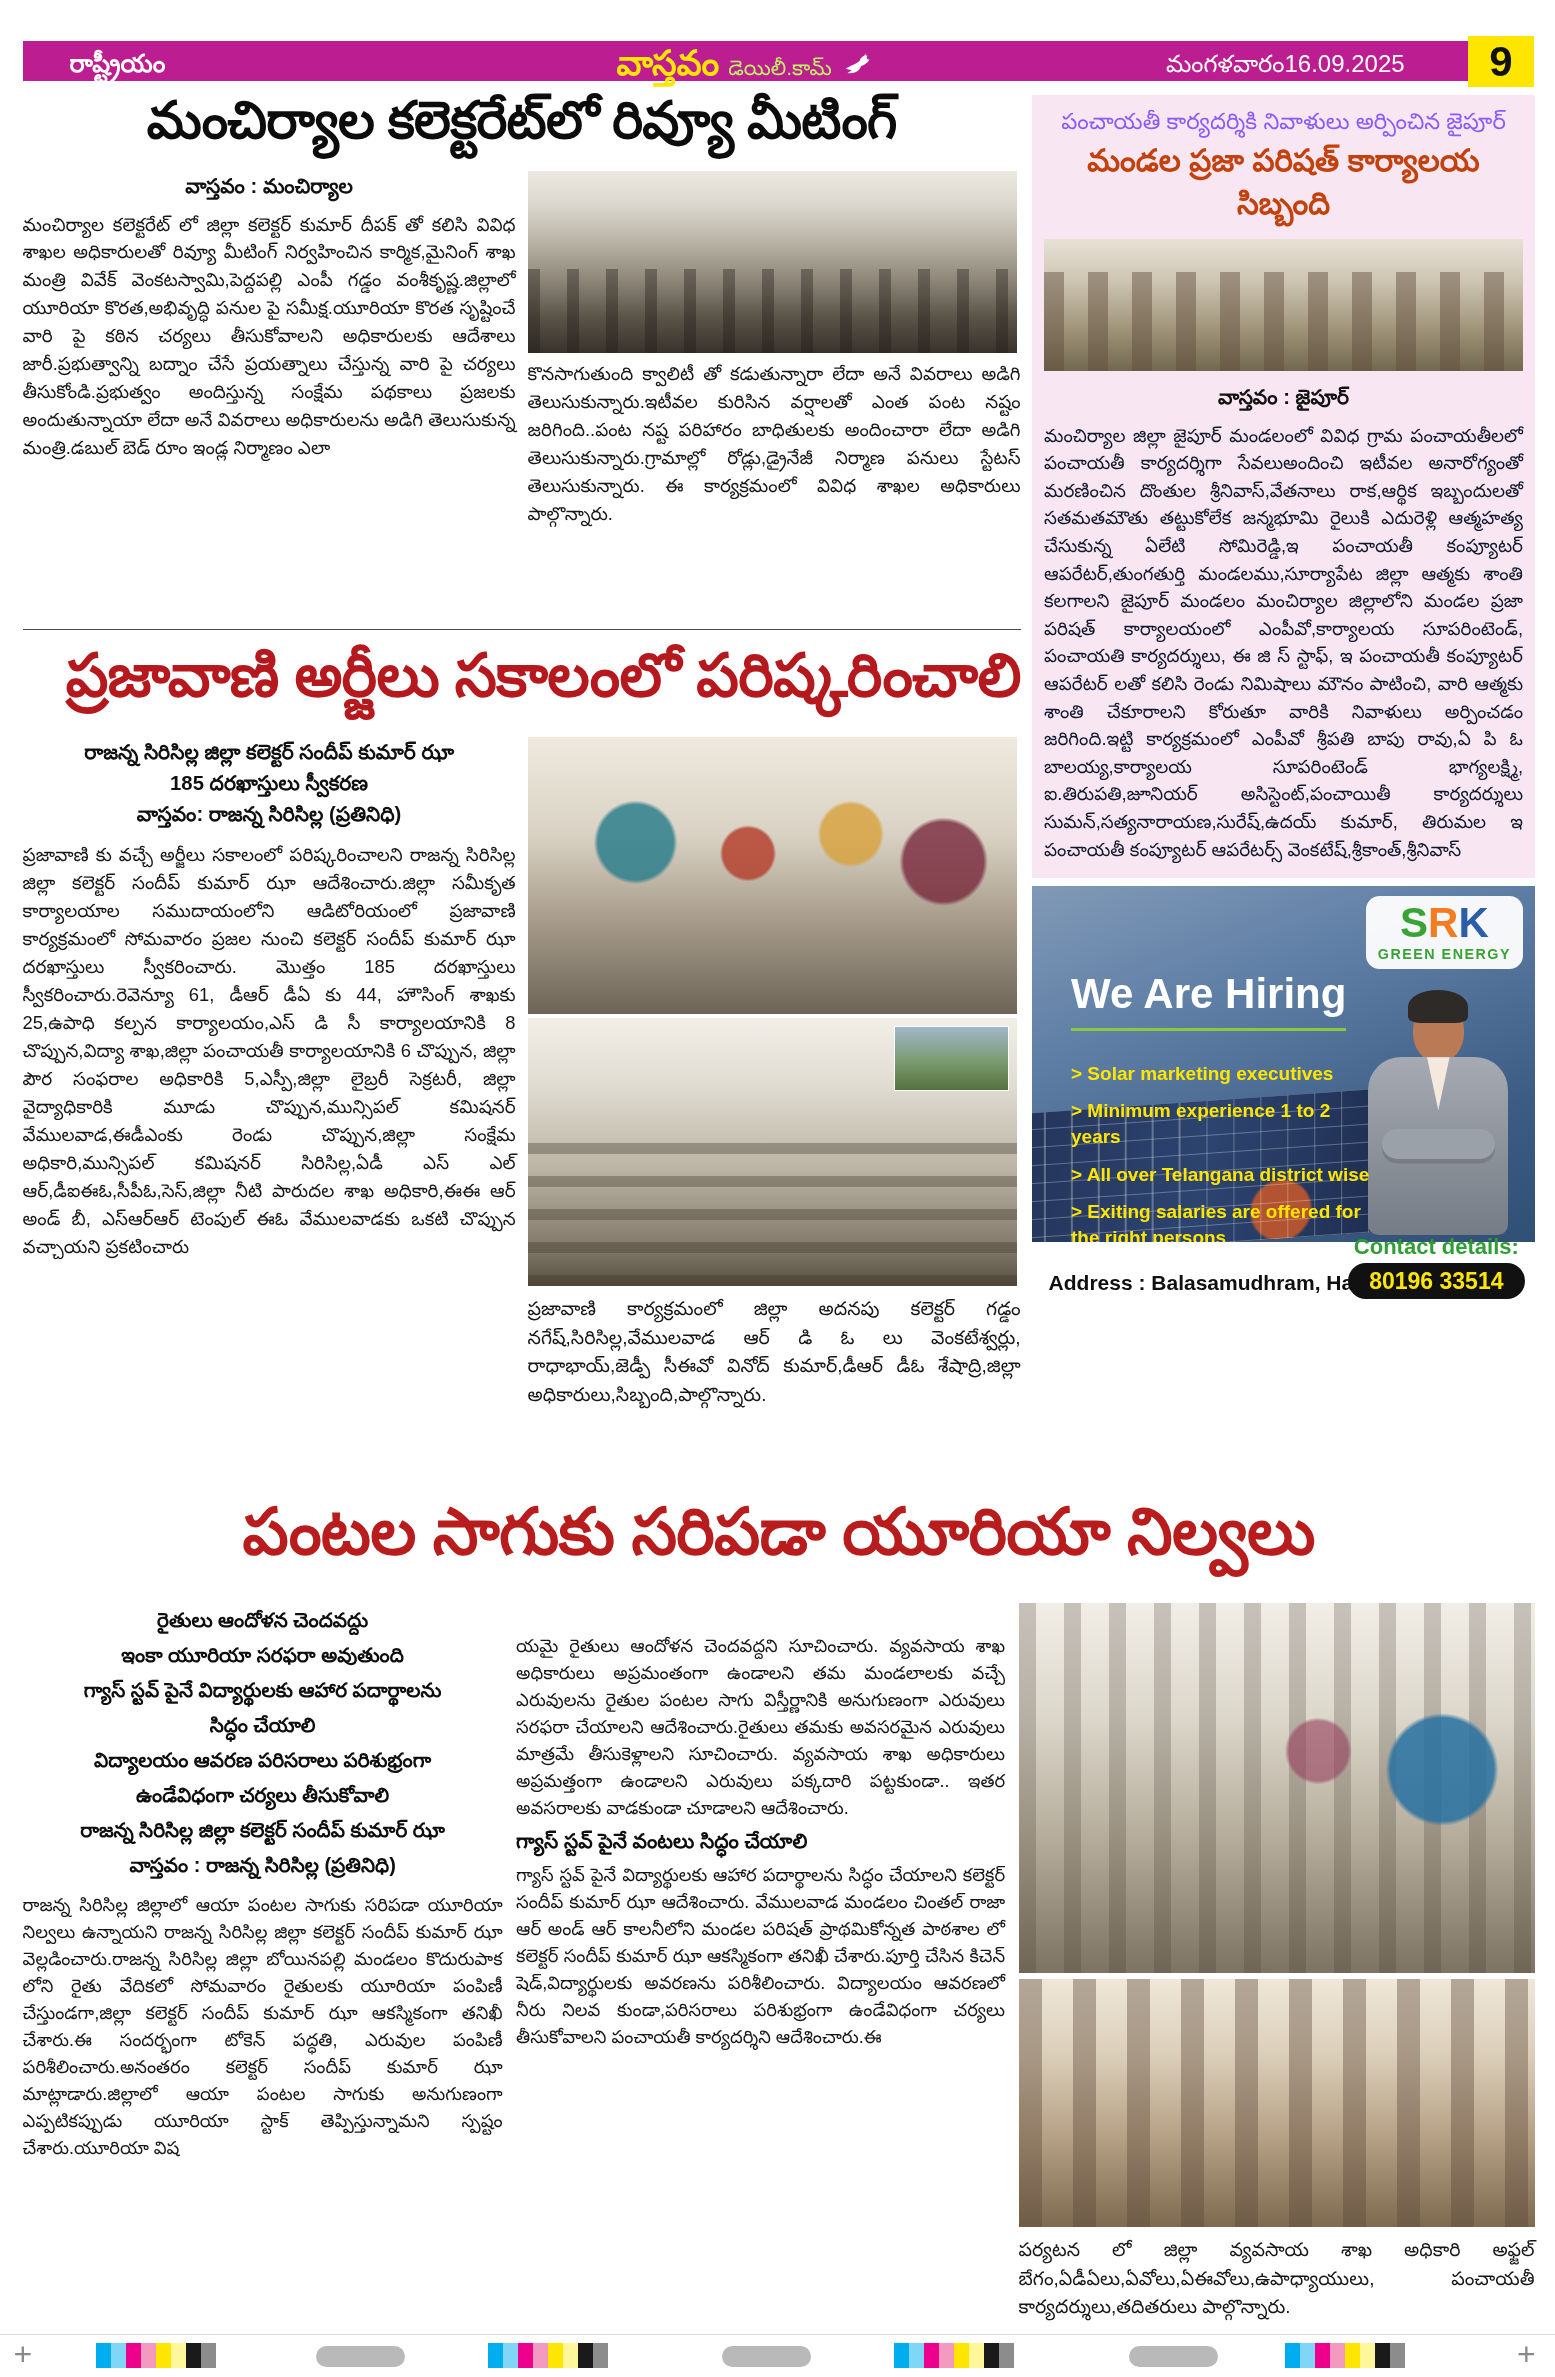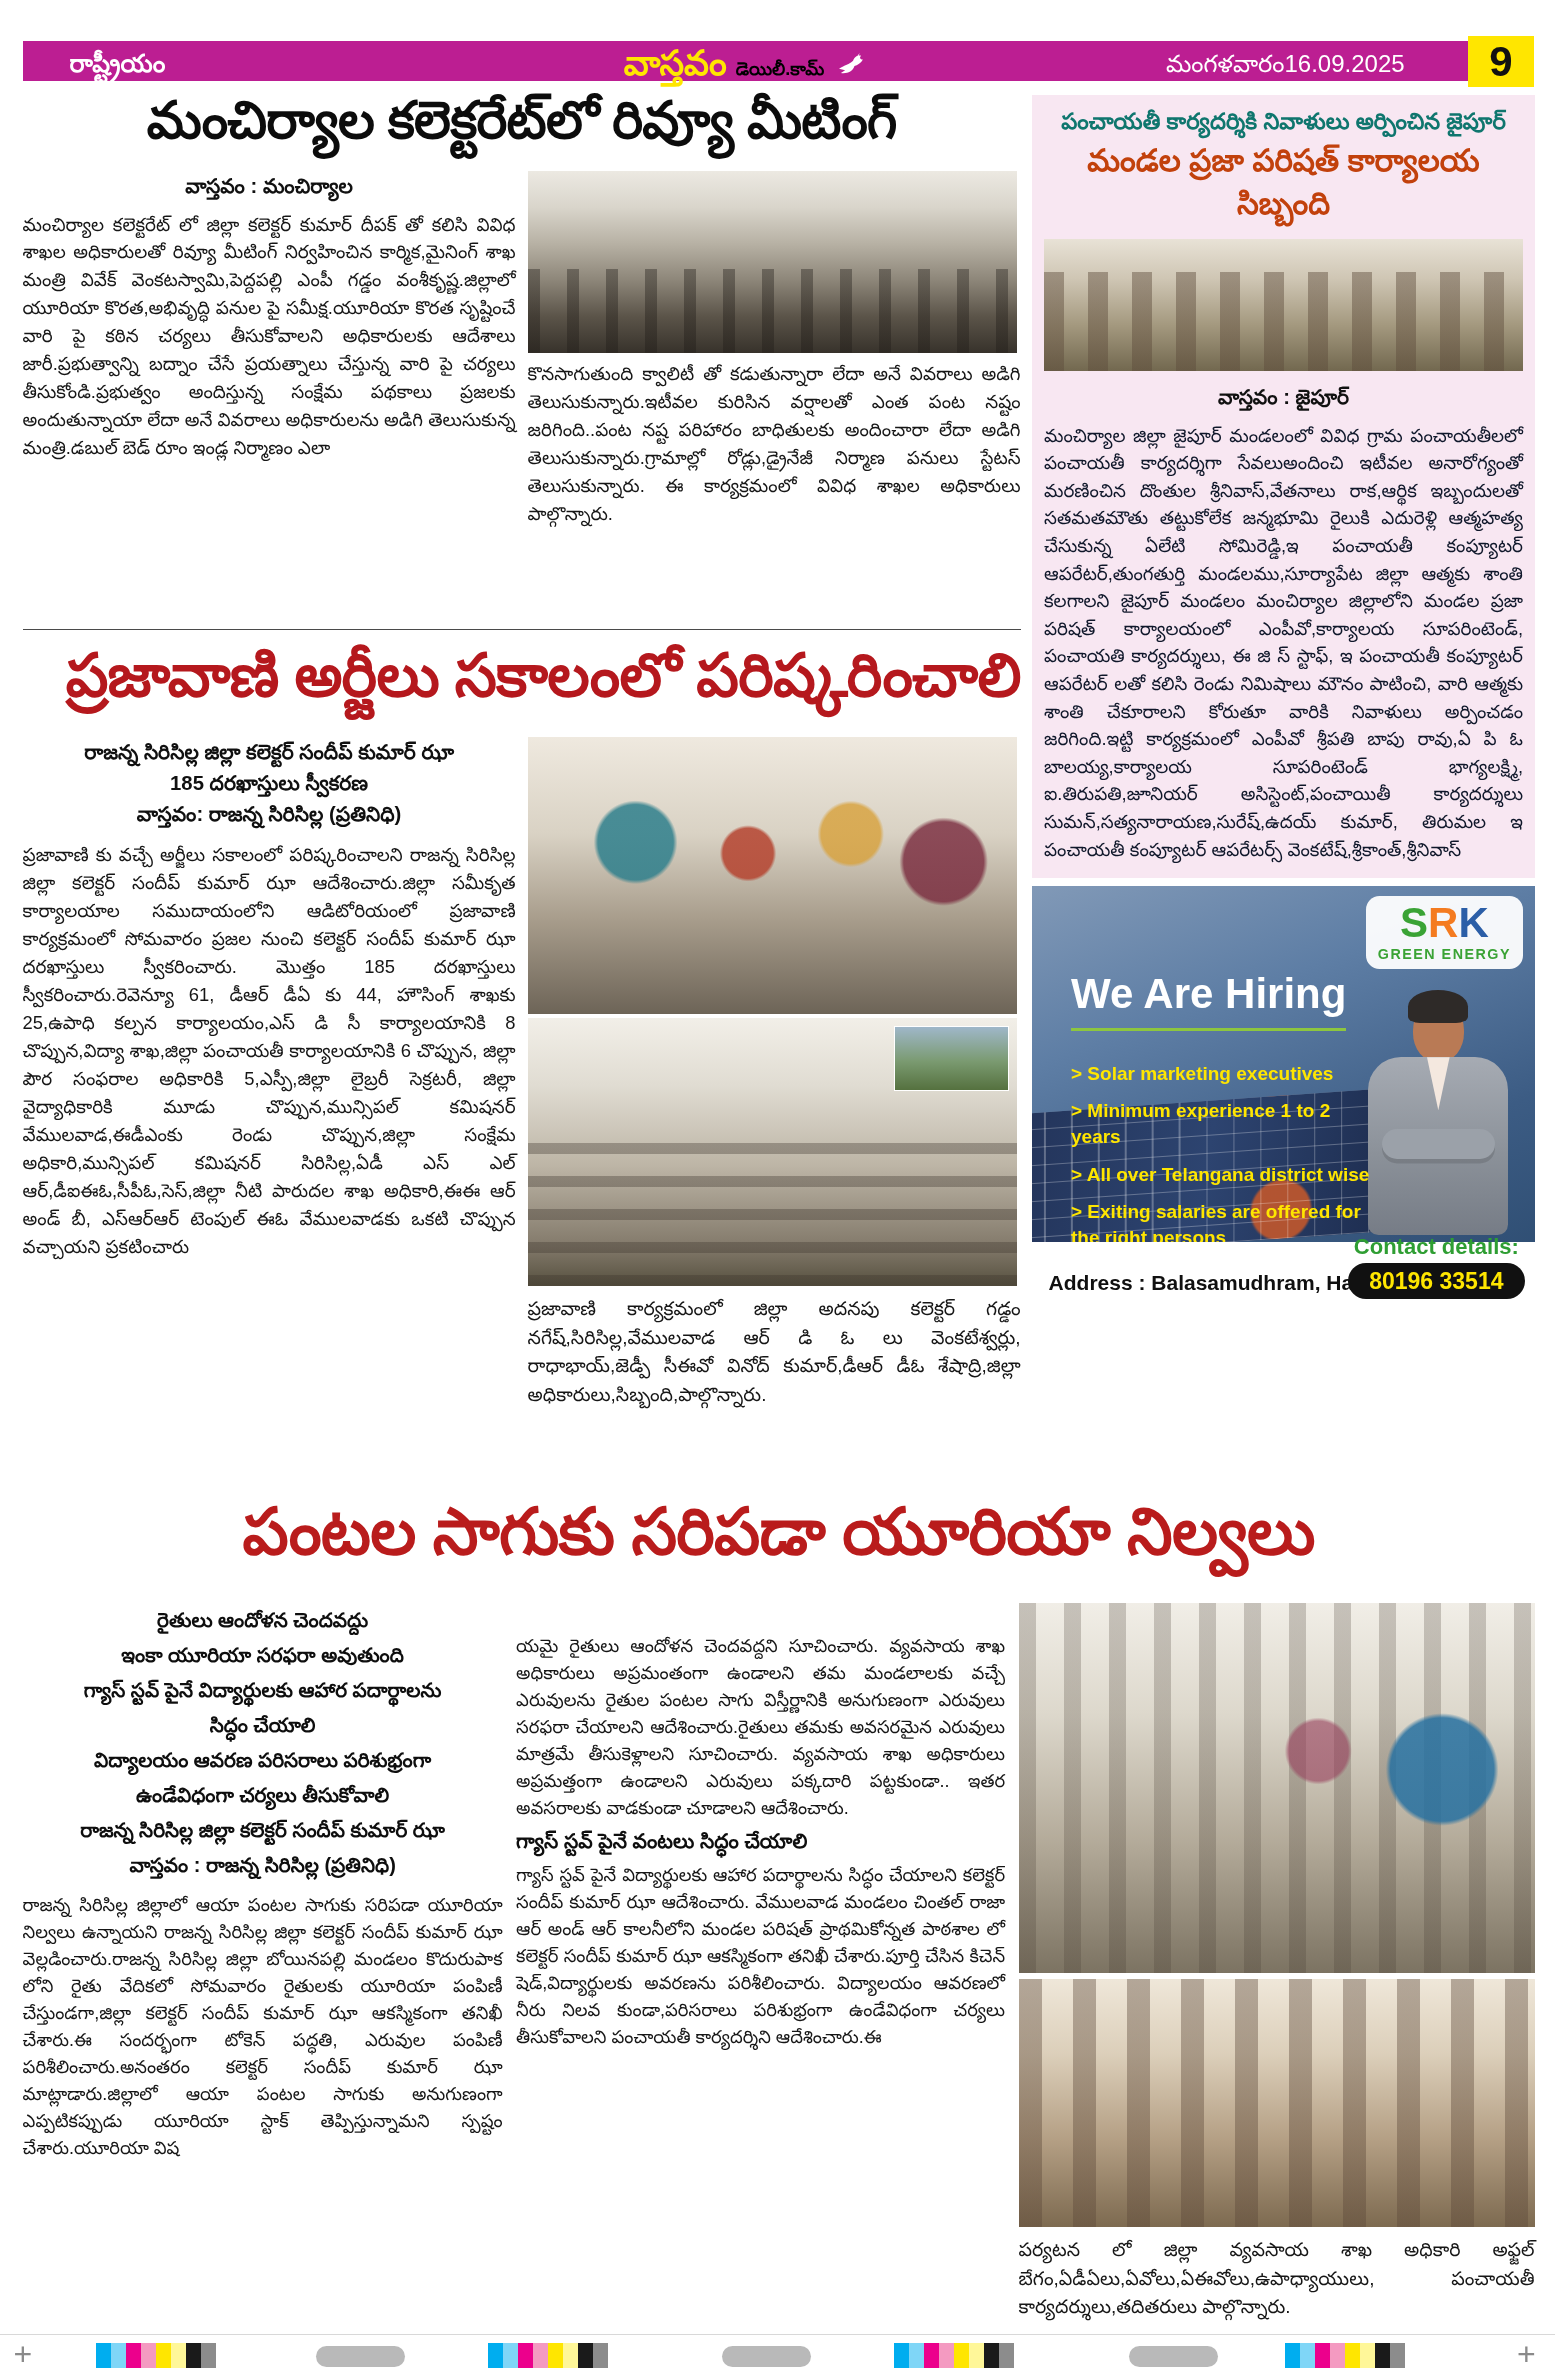--- a/index.html
+++ b/index.html
@@ -4,21 +4,21 @@
 <style>
   html,body{margin:0;padding:0;background:#ffffff;}
   .page{position:relative;width:1555px;height:2377px;background:#ffffff;overflow:hidden;
         font-family:"Liberation Sans","DejaVu Sans",sans-serif;color:#141414;}
 
   
   .masthead-bar{position:absolute;left:22.6px;top:41px;width:1445px;height:40px;background:#bc1e92;}
   .section-label{position:absolute;left:47px;top:7.5px;color:#ffffff;font-size:25px;font-weight:bold;}
   .masthead-center{position:absolute;left:50%;top:1.5px;transform:translateX(-50%);display:flex;align-items:baseline;gap:9px;}
   .masthead-main{color:#ffe600;font-size:35px;font-weight:bold;}
-  .masthead-sub{color:#000000;font-size:18px;font-weight:bold;}
+  .masthead-sub{color:#bef264;font-size:21px;font-weight:normal;}
   .bird{position:relative;top:6px;}
   .masthead-date{position:absolute;right:63px;top:9px;color:#ffffff;font-size:24px;}
   .page-number{position:absolute;left:1468px;top:36px;width:66px;height:51px;background:#ffe600;
                display:flex;align-items:center;justify-content:center;font-size:42px;font-weight:bold;color:#111;}
 
   
   .body-text{font-size:18.4px;line-height:1.52;text-align:justify;margin:0;color:#161616;}
   .dateline{text-align:center;font-weight:bold;font-size:20.3px;margin:4.5px 0 7.5px;color:#111;}
   .columns{display:flex;gap:12px;}
 
@@ -51,21 +51,21 @@
        repeating-linear-gradient(0deg, rgba(60,52,44,.35) 0 10.5px, rgba(0,0,0,0) 10.5px 33px),
        linear-gradient(180deg,#f2efe8 0%,#e0dcd2 25%,#bdb5a6 55%,#837a6b 85%,#56503f 100%);
      background-size:100% 60%,100% 100%;background-position:bottom,top;background-repeat:no-repeat;}
   .photo-inset{position:absolute;right:7.5px;top:7.5px;width:113px;height:63px;border:1.5px solid #fff;
      background:linear-gradient(180deg,#9fb7c9 0%,#7a9a70 55%,#55713f 100%);}
   .caption{font-size:19px;line-height:1.5;text-align:justify;margin:9px 0 0;color:#161616;}
 
   
   .rail{position:absolute;left:1032px;top:95px;width:503px;}
   .jaipur-box{background:#f8e7f2;padding:10.5px 12px 15px;}
-  .kicker{text-align:center;font-weight:bold;font-size:22.6px;margin:3px 0 3px;color:#0f766e;}
+  .kicker{text-align:center;font-weight:normal;font-size:22.6px;margin:3px 0 3px;color:#8b5cf6;}
   .headline-3{text-align:center;font-weight:bold;font-size:31px;margin:1.5px 0 10.5px;color:#c2410c;}
   .photo-jaipur-group{width:100%;height:132px;
      background-image:
        repeating-linear-gradient(90deg, rgba(92,74,58,.45) 0 19.6px, rgba(0,0,0,0) 19.6px 44px),
        linear-gradient(180deg,#e8e2d6 0%,#cfc6b4 30%,#a4997f 65%,#72684f 100%);
      background-size:100% 75%,100% 100%;background-position:bottom,top;background-repeat:no-repeat;}
   .jaipur-body{font-size:18.4px;line-height:1.5;text-align:justify;margin:0;color:#0f172a;}
 
   
   .ad{position:relative;margin-top:7.5px;height:421px;overflow:hidden;

